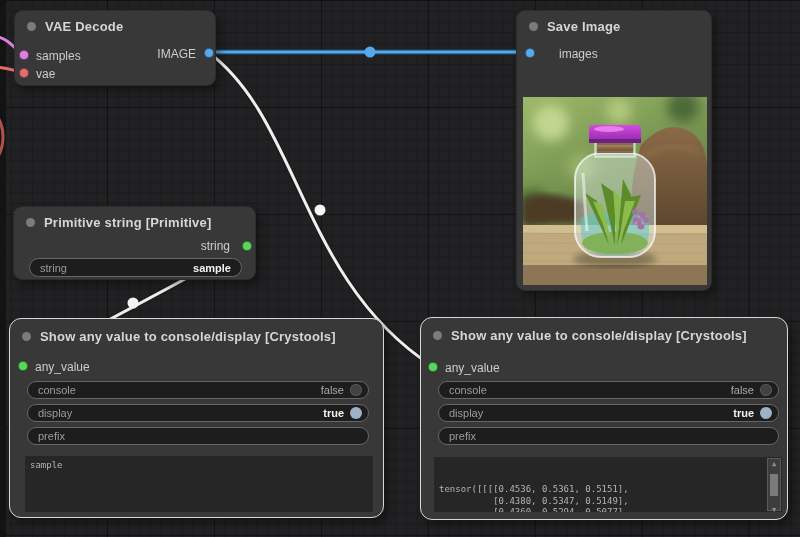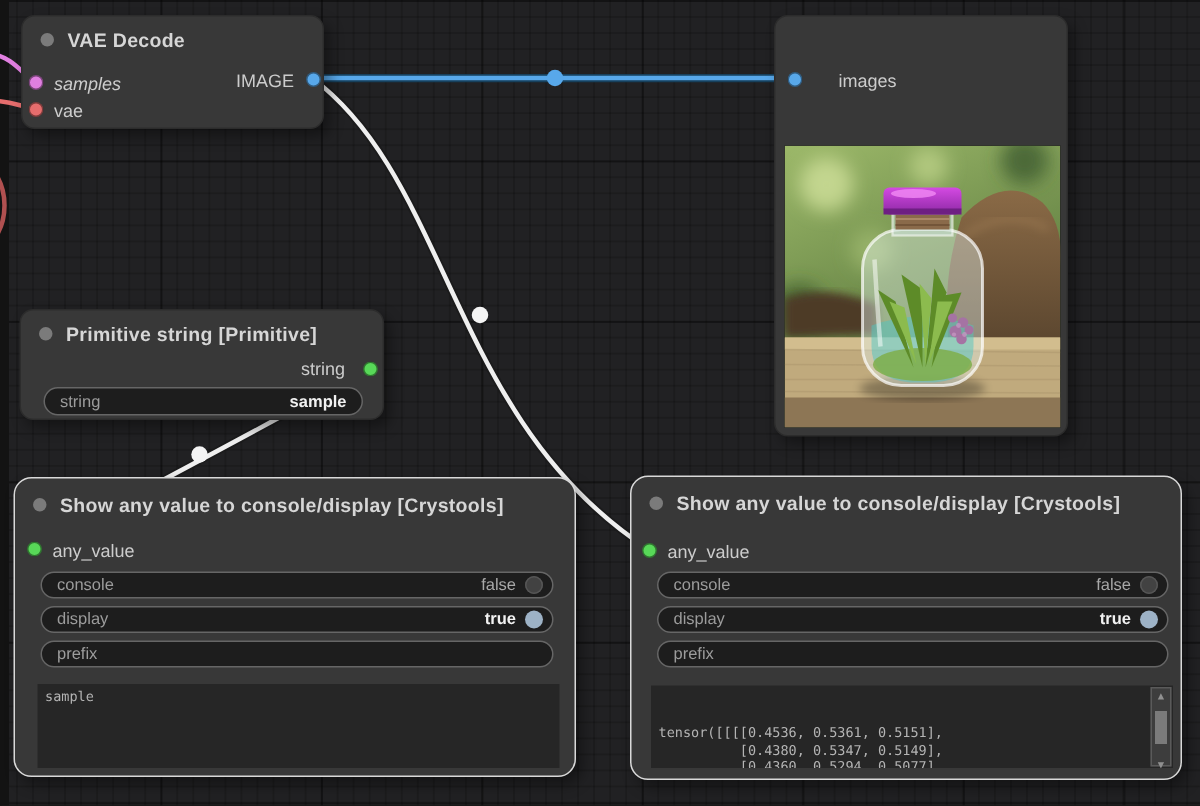--- a/index.html
+++ b/index.html
@@ -73,28 +73,32 @@
     <path d="M 246 245 C 200 272, 90 330, 22 366" stroke="#efefef" stroke-width="3" fill="none"></path>
     <circle cx="133" cy="303" r="5.5" fill="#f4f4f4"></circle>
   </svg>
 
   <div class="node" style="left:14px; top:10px; width:202px; height:76px;">
     <div class="node-title">
       <span class="collapse-dot"></span>
       <span class="t">VAE Decode</span>
     </div>
     <span class="slot-dot" style="left:4px; top:39px; background:#e07fe0;"></span>
-    <span class="slot-label" style="left:21px; top:38px;font-style:italic;">samples</span>
+    <span class="slot-label" style="left:21px; top:38px;">samples</span>
     <span class="slot-dot" style="left:4px; top:57px; background:#e56d6d;"></span>
     <span class="slot-label" style="left:21px; top:56px;">vae</span>
     <span class="slot-dot" style="left:189px; top:37px; background:#58a8ea;"></span>
     <span class="slot-label right" style="right:19px; top:36px;">IMAGE</span>
   </div>
 
   <div class="node" style="left:516px; top:10px; width:196px; height:281px;">
+    <div class="node-title">
+      <span class="collapse-dot"></span>
+      <span class="t">Save Image</span>
+    </div>
     <span class="slot-dot" style="left:8px; top:37px; background:#58a8ea;"></span>
     <span class="slot-label" style="left:42px; top:36px;">images</span>
     <div class="imgpane" style="left:6px; top:86px; width:184px; height:188px;">
       <svg width="184" height="188" viewBox="0 0 184 188">
         <defs>
           <linearGradient id="bg" x1="0" y1="0" x2="0.4" y2="1">
             <stop offset="0" stop-color="#9cb869"></stop>
               <stop offset="0.6" stop-color="#6d8b4a"></stop>
               <stop offset="1" stop-color="#4c6636"></stop>
           </linearGradient>

